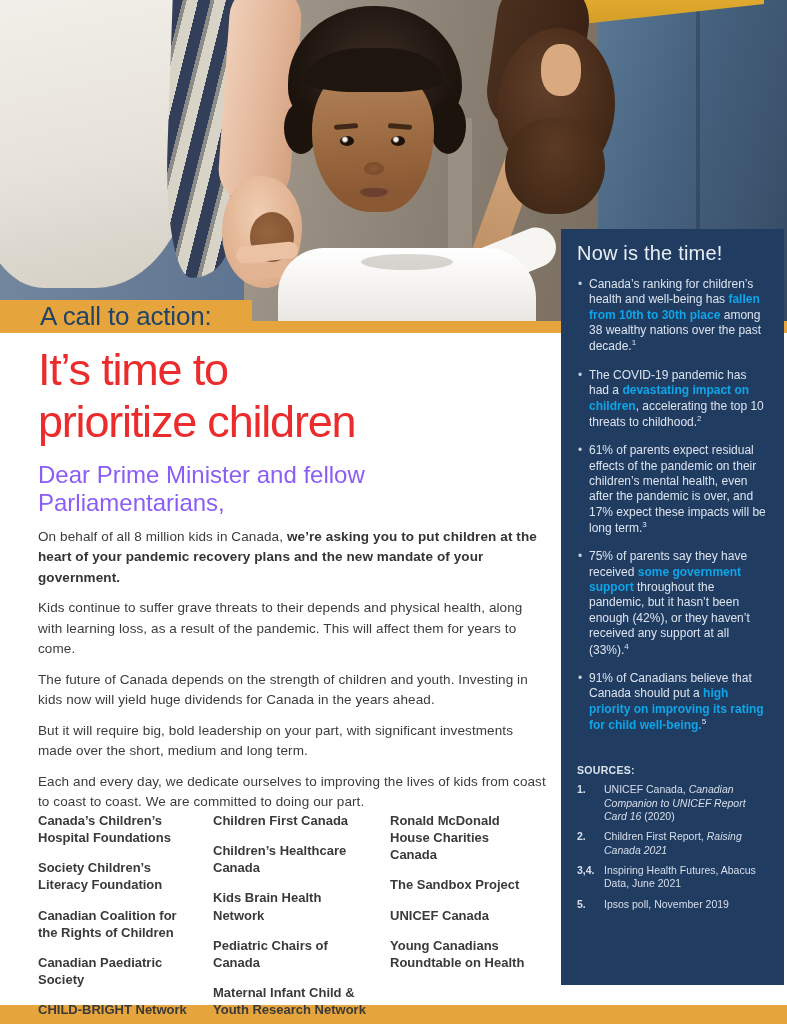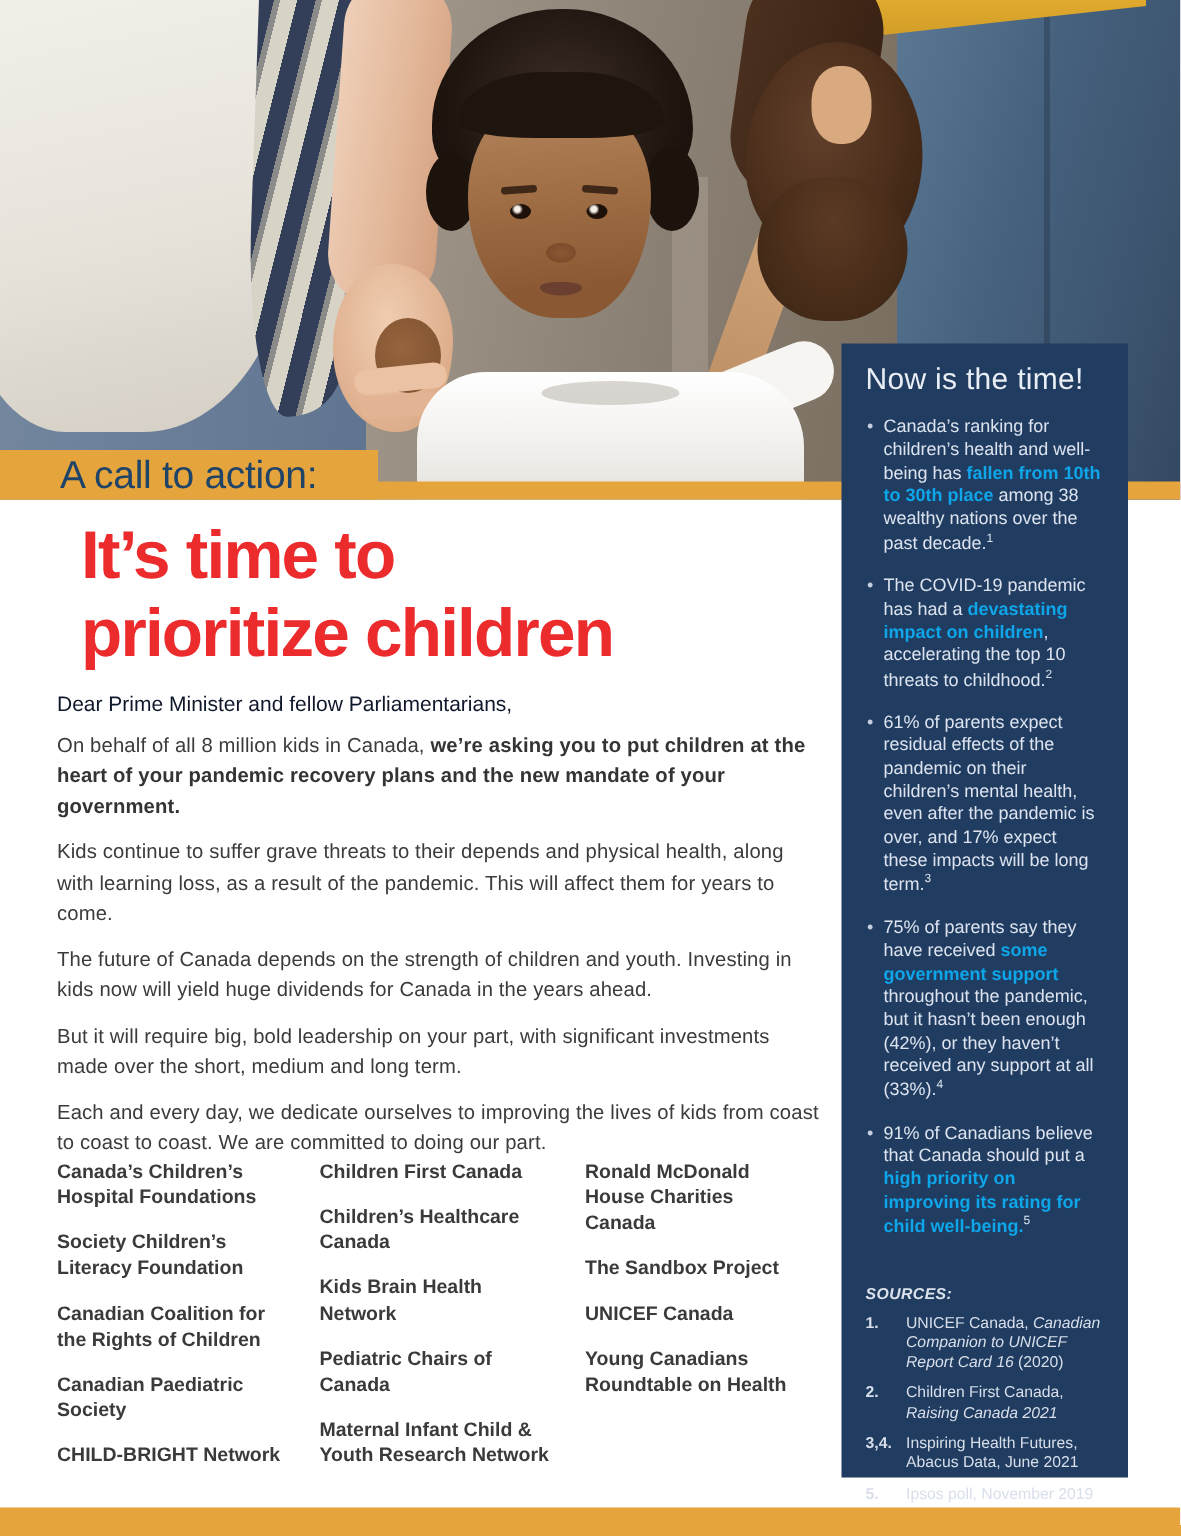--- a/index.html
+++ b/index.html
@@ -46,39 +46,39 @@
   .ph-child-shirt::before{content:"";position:absolute;left:50%;top:6px;transform:translateX(-50%);width:92px;height:16px;border-radius:50%;background:rgba(150,140,130,.35);}
 
   
   .gold-stripe{position:absolute;left:0;top:321px;width:787px;height:12px;background:var(--gold,#E6A43C);z-index:5;}
   .banner{position:absolute;left:0;top:300px;width:252px;height:33px;background:var(--gold,#E6A43C);z-index:6;
     display:flex;align-items:center;padding-left:40px;box-sizing:border-box;}
   .banner span{font-size:26px;color:var(--navy-text,#1F4468);letter-spacing:-0.2px;text-align:center;}
 
   
   .main-col{position:absolute;left:38px;top:333px;width:512px;z-index:2;}
-  h1.headline{margin:11px 16px 0;font-size:45px;line-height:1.15;letter-spacing:-1.2px;font-weight:700;color:var(--red,#EC2B2C);}
-  .salutation{margin:13px 0 0;font-size:14px;color:#0f172a;}
+  h1.headline{margin:11px 0 0;font-size:45px;line-height:1.15;letter-spacing:-1.2px;font-weight:400;color:var(--red,#EC2B2C);}
+  .salutation{margin:13px 0 0;font-size:24px;color:#8b5cf6;}
   .body-p{margin:10.5px 0 0;font-size:13.5px;line-height:1.5;color:#3b3b3b;letter-spacing:0.1px;}
   .body-p strong{color:#343434;}
   h2.join{margin:15px 0 13px;font-size:29px;font-weight:400;letter-spacing:-0.3px;color:var(--red,#EC2B2C);}
   .orgs{display:grid;grid-template-columns:175px 177px 156px;}
   .org-col{display:block;}
   .org-item{font-size:13px;font-weight:bold;line-height:1.32;color:#3a3a3a;margin-bottom:13px;padding-right:14px;}
 
   
-  .sidebar{position:absolute;left:561px;top:229px;width:191px;height:756px;background:var(--navy,#203C60);z-index:7;
+  .sidebar{position:absolute;left:561px;top:229px;width:223px;height:756px;background:var(--navy,#203C60);z-index:7;
     padding:13px 16px 0 16px;box-sizing:border-box;}
   .sidebar h3{margin:0 0 12px;font-size:20px;font-weight:400;color:#e9edf4;letter-spacing:0.2px;}
   .sb-list{list-style:none;margin:0;padding:0;}
   .sb-li{position:relative;padding-left:12px;font-size:12px;line-height:1.28;color:#dce3ef;margin-bottom:13px;}
   .sb-li::before{content:"\2022";position:absolute;left:1px;top:0;color:#c5cfdf;}
   .sb-li strong{color:#0ea5e9;}
   .sb-li sup,.src-text sup{font-size:8px;}
-  .sources-label{margin-top:31px;font-size:10.5px;font-weight:bold;color:#dbe2ec;letter-spacing:0.3px;font-style:italic;}
+  .sources-label{margin-top:31px;font-size:10.5px;font-weight:bold;color:#dbe2ec;letter-spacing:0.3px;}
   .src-row{display:grid;grid-template-columns:27px 1fr;margin-top:7px;font-size:10.5px;line-height:1.27;color:#d8dfeb;}
   .src-num{font-weight:bold;}
   .src-text em{}
 
   
   .footer-bar{position:absolute;left:0;top:1005px;width:787px;height:19px;background:var(--gold,#E6A43C);}
 </style>
 </head>
 <body>
 
@@ -165,21 +165,21 @@
         <li class="sb-li"><span>91% of Canadians believe that Canada should put a </span><strong>high priority on improving its rating for child well-being.</strong><sup>5</sup></li>
       </ul>
     <div class="sources-label">SOURCES:</div>
     <div id="sources-list">
         <div class="src-row">
           <span class="src-num">1.</span>
           <span class="src-text"><span>UNICEF Canada, </span><em>Canadian Companion to UNICEF Report Card 16</em><span> (2020)</span></span>
         </div>
         <div class="src-row">
           <span class="src-num">2.</span>
-          <span class="src-text"><span>Children First Canada, </span><em>Raising Canada 2021</em></span>
+          <span class="src-text"><span>Children First Report, </span><em>Raising Canada 2021</em></span>
         </div>
         <div class="src-row">
           <span class="src-num">3,4.</span>
           <span class="src-text"><span>Inspiring Health Futures, Abacus Data, June 2021</span></span>
         </div>
         <div class="src-row">
           <span class="src-num">5.</span>
           <span class="src-text"><span>Ipsos poll, November 2019</span></span>
         </div>
       </div>

